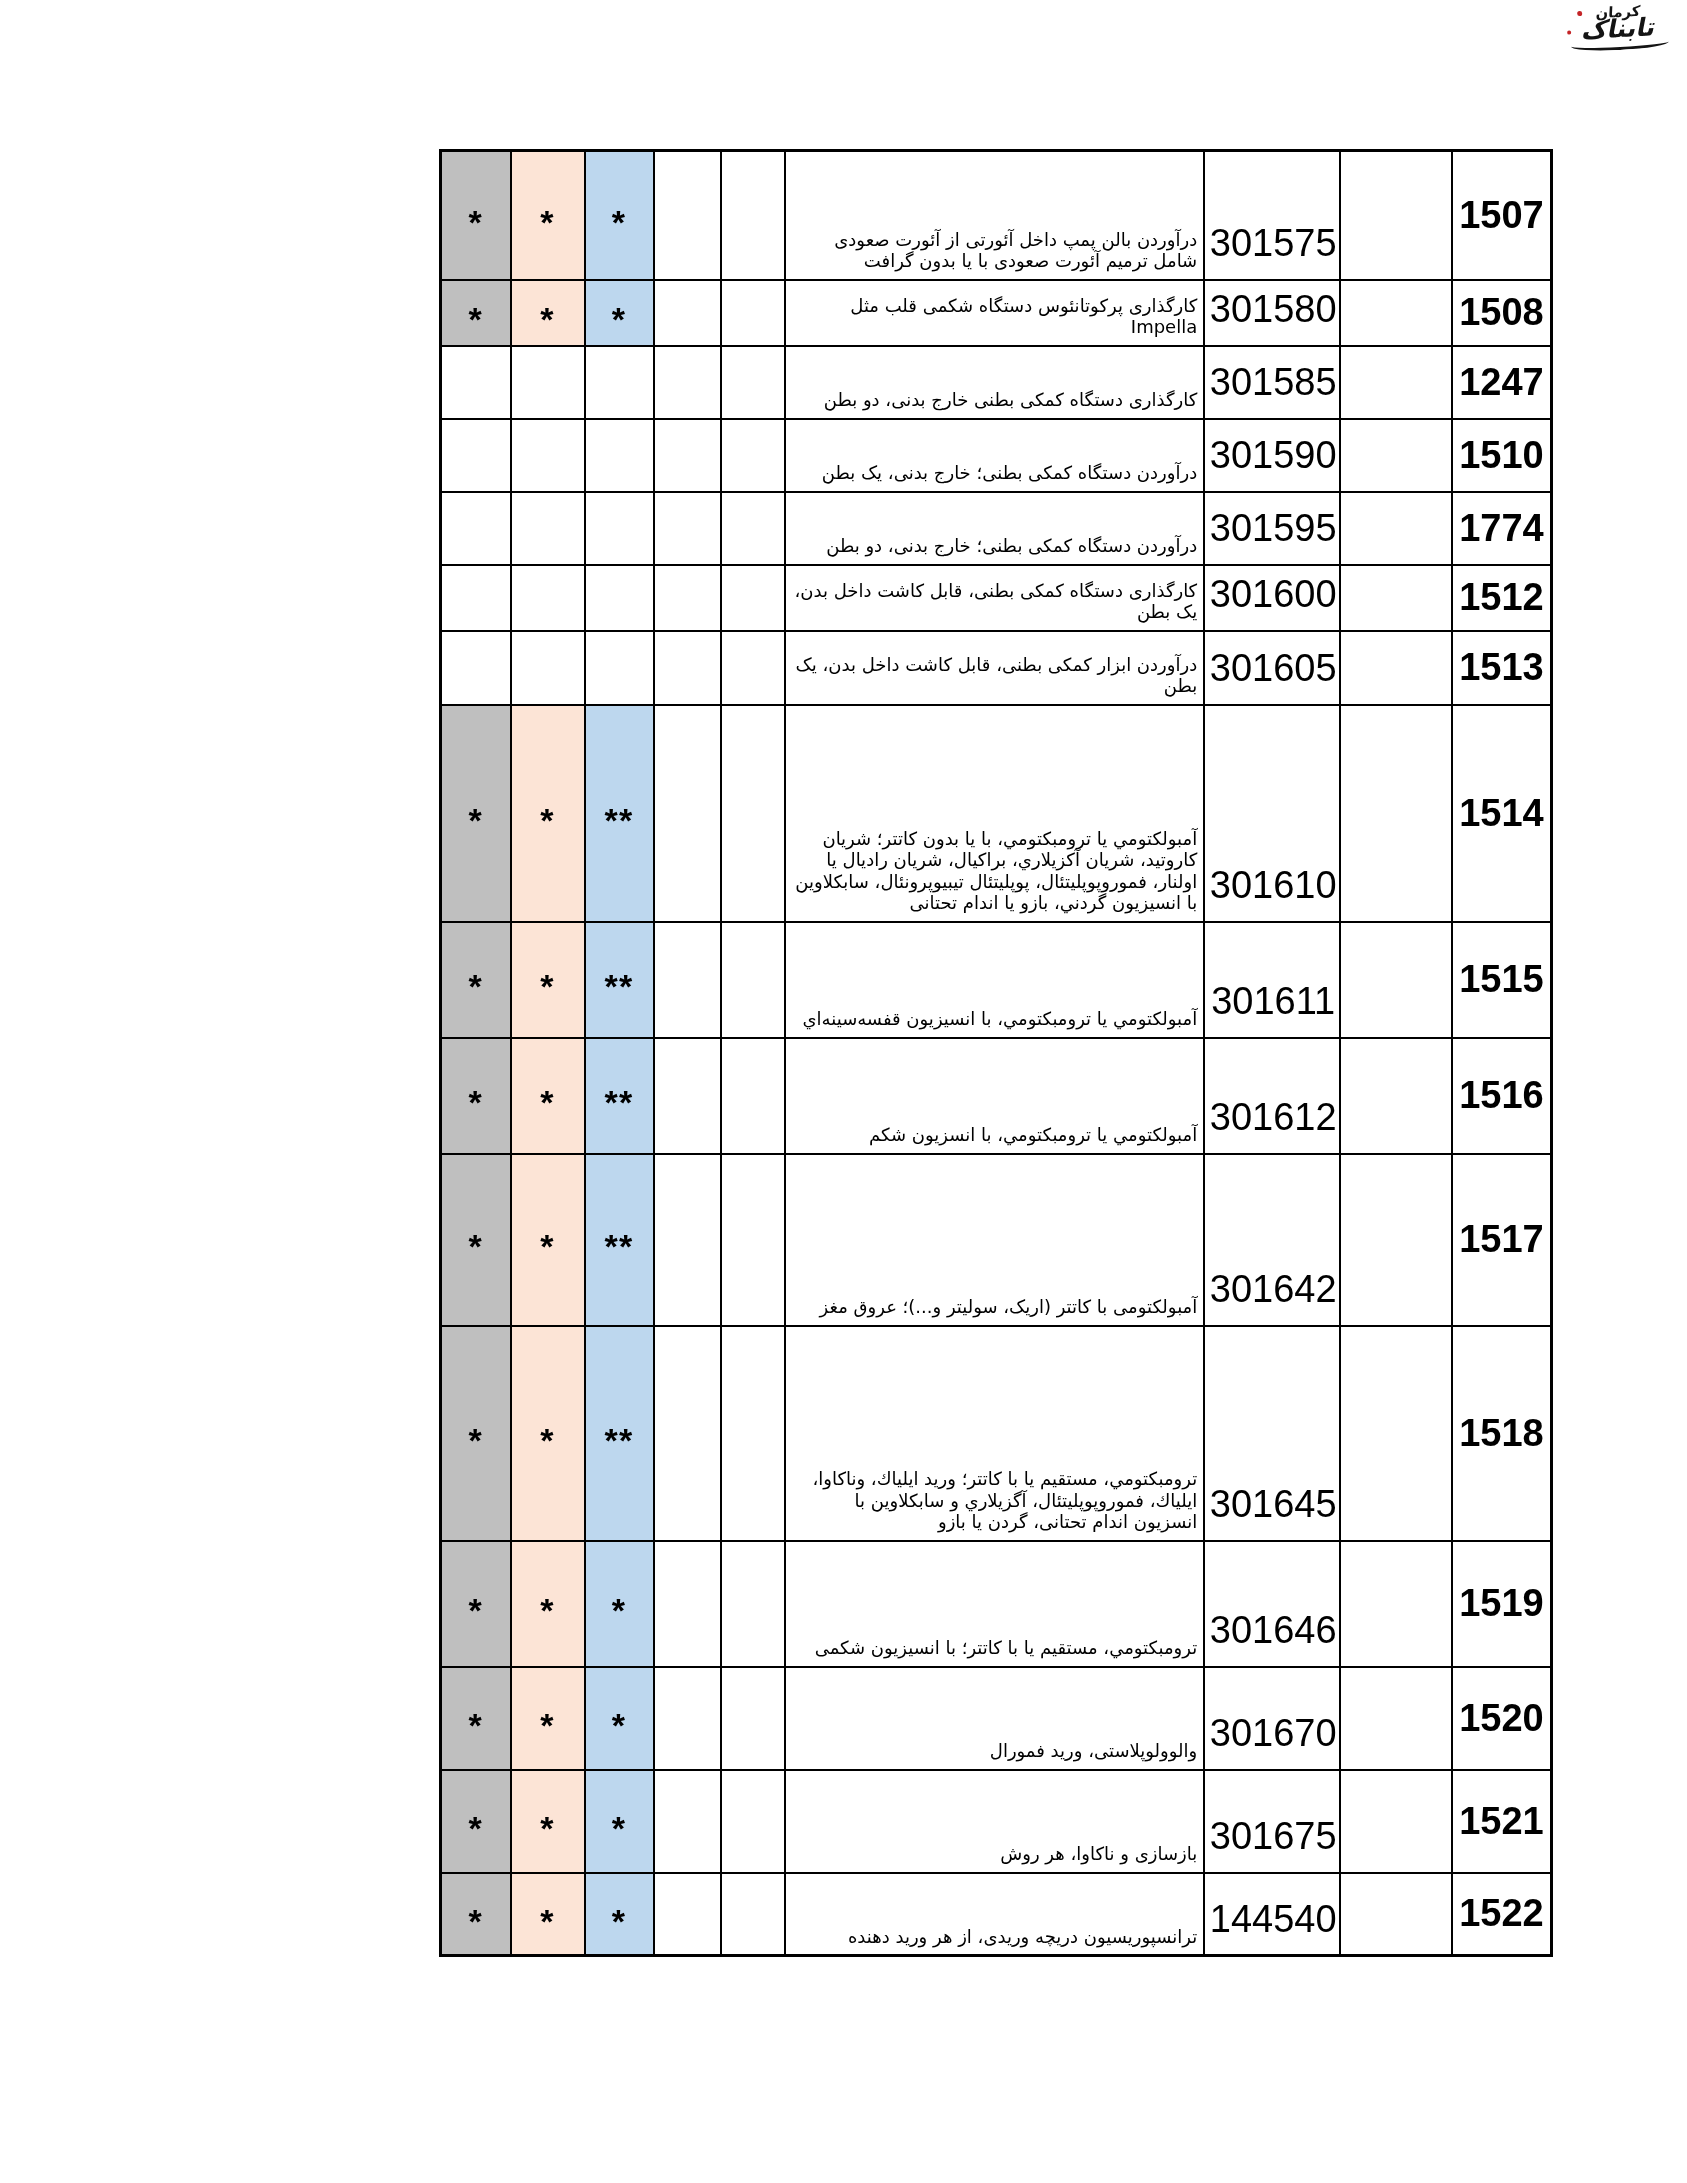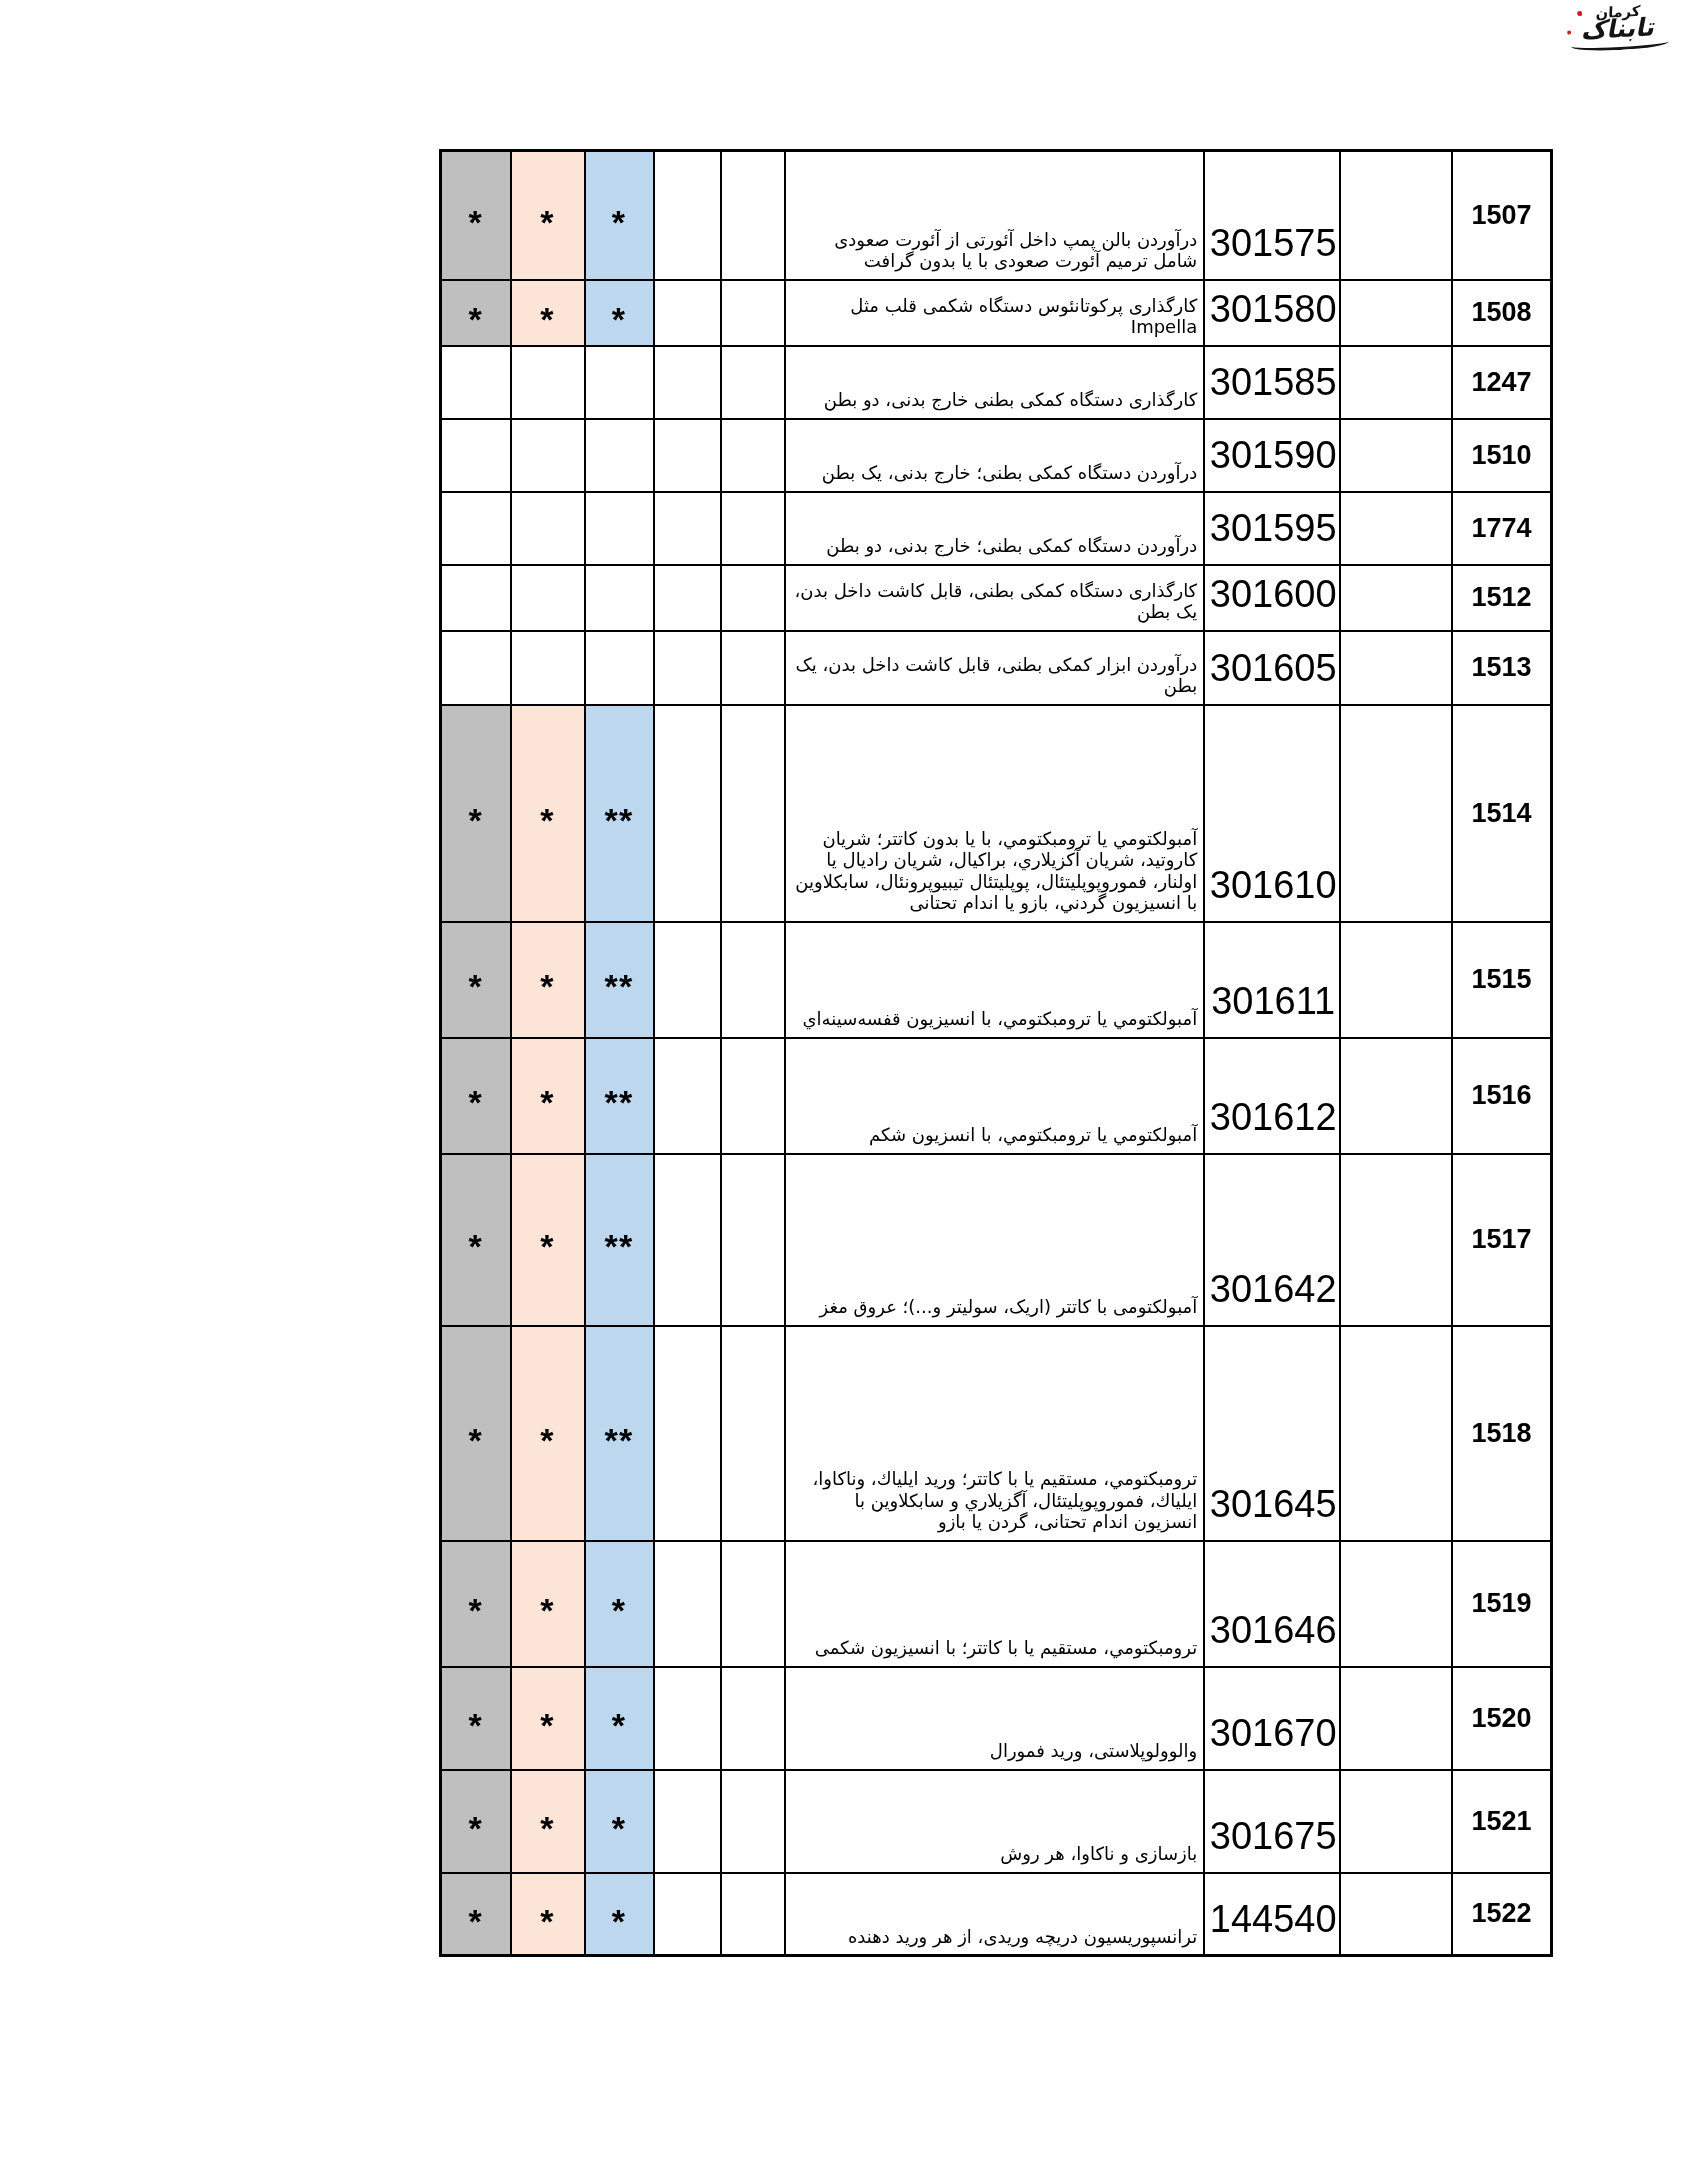--- a/index.html
+++ b/index.html
@@ -32,21 +32,21 @@
     position:absolute;left:439px;top:149px;
     border-collapse:collapse;table-layout:fixed;
     border:3.3px solid #000;
   }
   table.codes td{
     border:2.6px solid #000;overflow:hidden;
   }
   td.c-rownum{
     text-align:center;vertical-align:middle;
     font-family:"Liberation Sans", sans-serif;
-    font-weight:bold;font-size:27px;
+    font-weight:bold;font-size:38px;
   }
   td.c-code{
     vertical-align:bottom;text-align:center;
     font-family:"Liberation Sans", sans-serif;
     font-size:38px;padding:0 2.6px 13.2px 5.3px;
   }
   td.c-desc{
     vertical-align:bottom;text-align:right;
     font-size:18px;line-height:1.2;
     padding:4px 5.3px 6.6px 4px;

